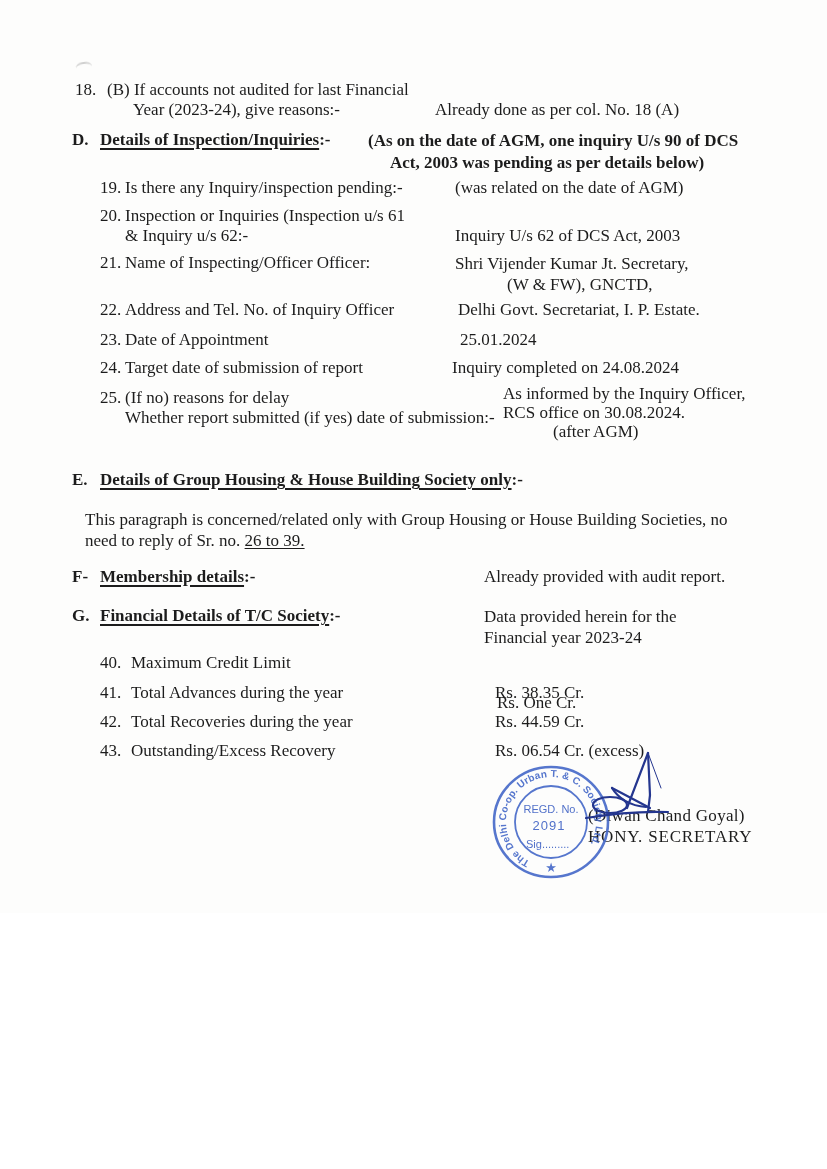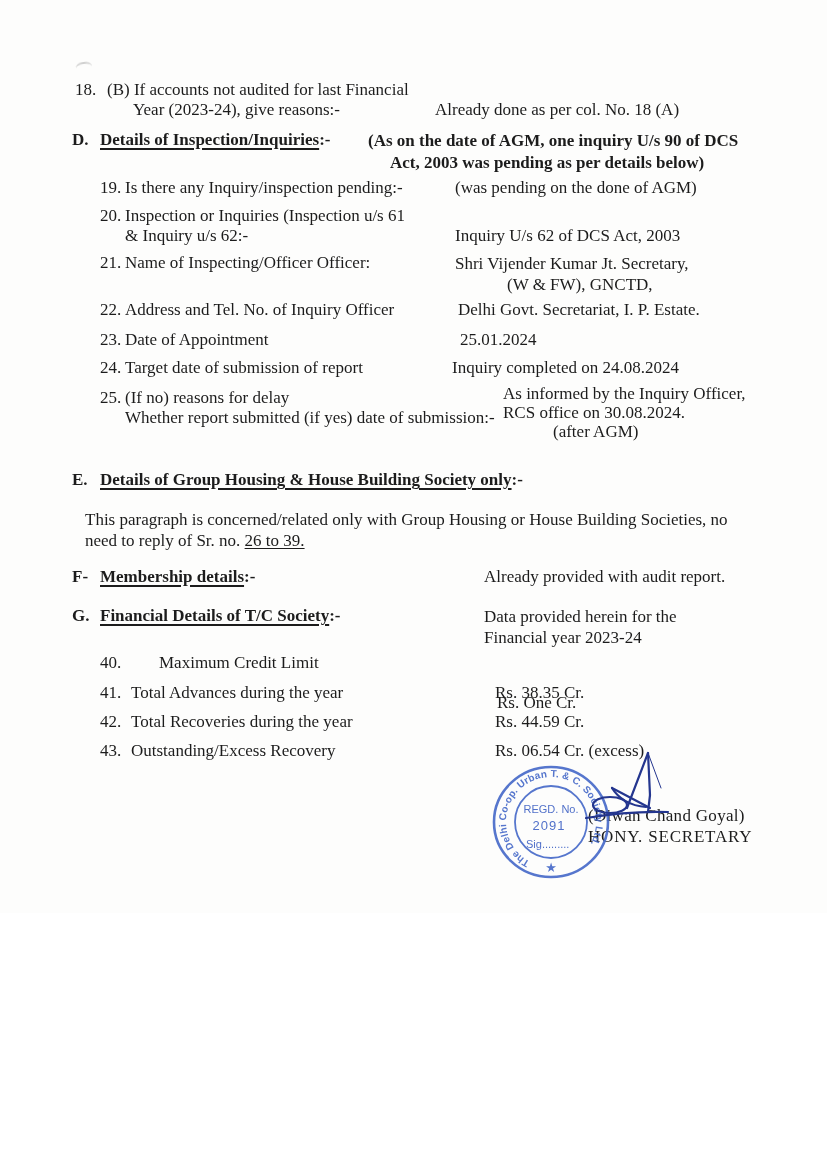--- a/index.html
+++ b/index.html
@@ -58,21 +58,21 @@
   </div>
   <div class="abs note" style="left:368px;top:130px;">
     <span class="blk">(As on the date of AGM, one inquiry U/s 90 of DCS</span>
     <span class="blk ind22">Act, 2003 was pending as per details below)</span>
   </div>
 
   <div class="abs item" style="left:100px;top:178px;">
     <span class="num">19.</span>
     <span>Is there any Inquiry/inspection pending:-</span>
   </div>
-  <div class="abs" style="left:455px;top:178px;">(was pending on the done of AGM)</div>
+  <div class="abs" style="left:455px;top:178px;">(was related on the date of AGM)</div>
 
   <div class="abs item" style="left:100px;top:206px;">
     <span class="num">20.</span>
     <span>
       <span class="blk">Inspection or Inquiries (Inspection u/s 61</span>
       <span class="blk">&amp; Inquiry u/s 62:-</span>
     </span>
   </div>
   <div class="abs" style="left:455px;top:226px;">Inquiry U/s 62 of DCS Act, 2003</div>
 
@@ -130,21 +130,21 @@
   <div class="abs" style="left:484px;top:567px;">Already provided with audit report.</div>
 
   <div class="abs" style="left:72px;top:606px;">
     <span class="seclet">G.</span><span class="sectitle">Financial Details of T/C Society</span><span class="secbold">:-</span>
   </div>
   <div class="abs lh21" style="left:484px;top:606px;">
     <span class="blk">Data provided herein for the</span>
     <span class="blk">Financial year 2023-24</span>
   </div>
 
-  <div class="abs item" style="left:100px;top:653px;gap:28px;">
+  <div class="abs item" style="left:100px;top:653px;">
     <span class="num40">40.</span>
     <span>Maximum Credit Limit</span>
   </div>
   <div class="abs" style="left:497px;top:653px;margin-top:40px;">Rs. One Cr.</div>
 
   <div class="abs item" style="left:100px;top:683px;">
     <span class="num40">41.</span>
     <span>Total Advances during the year</span>
   </div>
   <div class="abs" style="left:495px;top:683px;">Rs. 38.35 Cr.</div>

